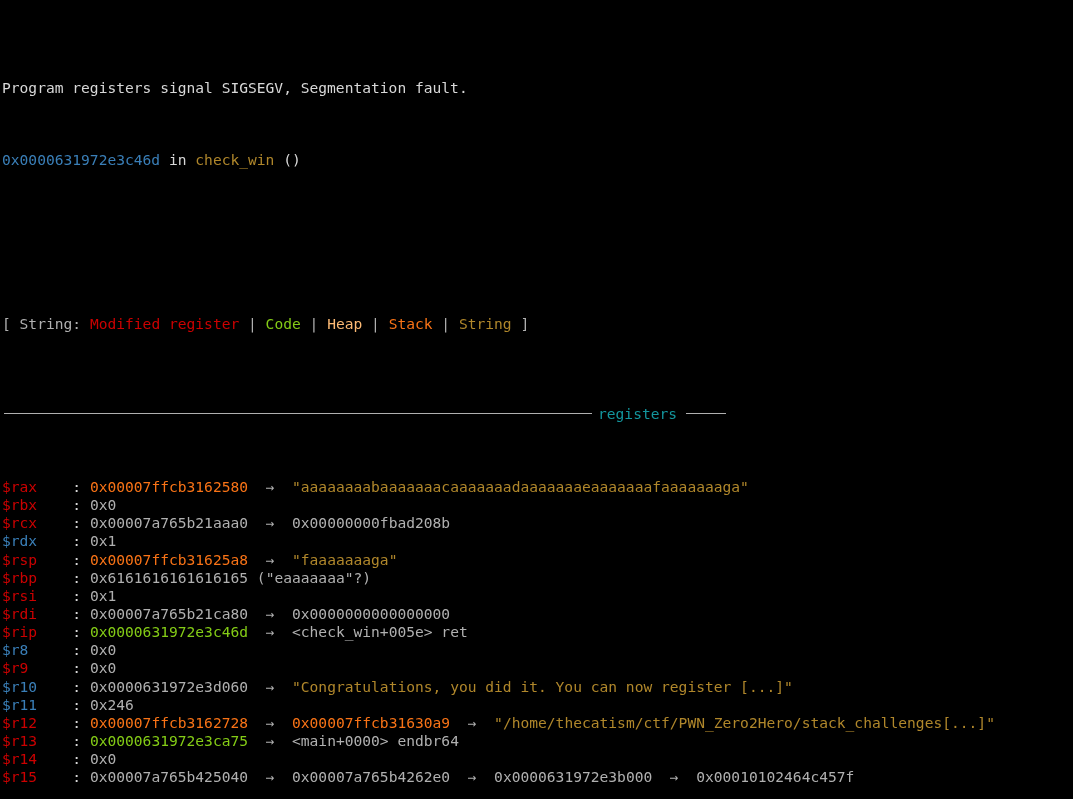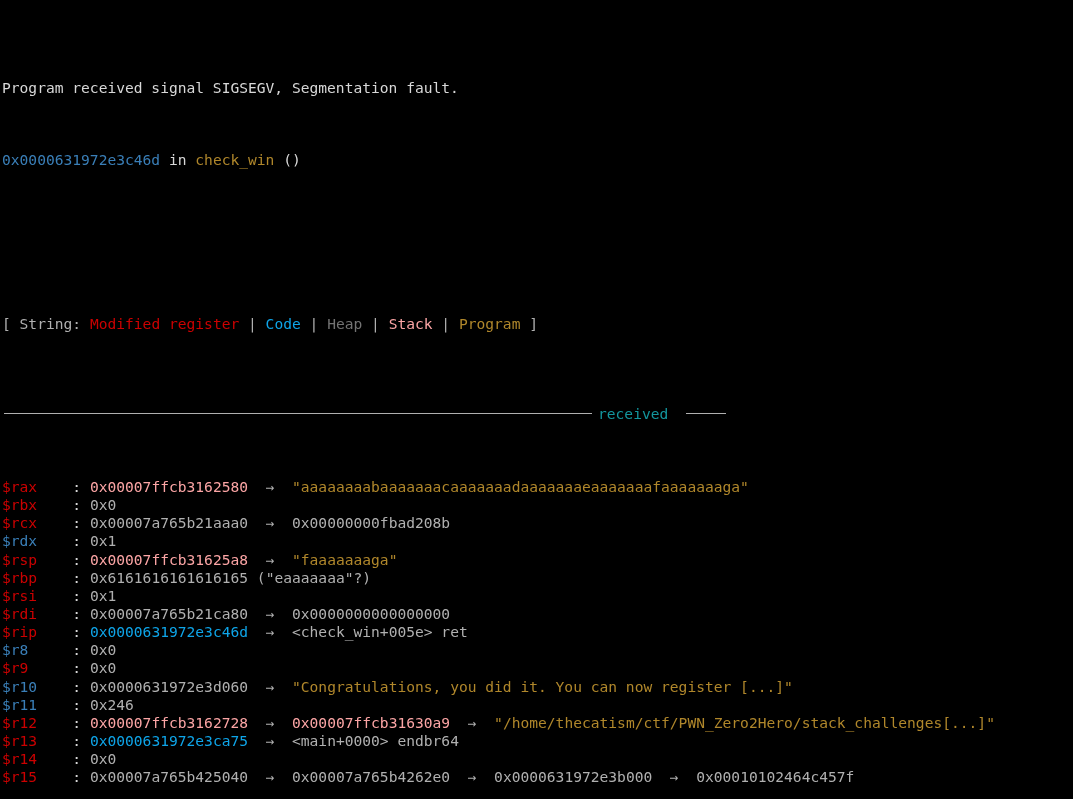--- a/index.html
+++ b/index.html
@@ -20,26 +20,26 @@
   #term {
     padding: 6px 0 0 2px;
     white-space: pre;
   }
   .row { white-space: pre; height: 18.15px; }
   .blank { height: 18.15px; }
 
   
   .c-white   { color: #d8d8d8; }
   .c-gray    { color: #b0b0b0; }
-  .c-red     { color: #0ea5e9; }
+  .c-red     { color: #84cc16; }
   .c-redb    { color: #cc0000; font-weight: normal; }
-  .c-green   { color: #737373; }
+  .c-green   { color: #fdba74; }
   .c-yellow  { color: #b0872b; }
   .c-blue    { color: #3a7fb8; }
-  .c-purple  { color: #fca5a5; }
+  .c-purple  { color: #f97316; }
   .c-bold    { font-weight: normal; }
 
   
   .sep {
     position: relative;
     height: 18.15px;
     white-space: pre;
   }
   .sep .line {
     position: absolute;
@@ -52,33 +52,33 @@
     top: 0;
     color: #13969e;
   }
 </style>
 </head>
 <body>
 
 <div id="term">
 
   
-  <div class="row"><span class="c-white">Program received signal SIGSEGV, Segmentation fault.</span></div>
+  <div class="row"><span class="c-white">Program registers signal SIGSEGV, Segmentation fault.</span></div>
 
   <div class="row"><span class="c-blue">0x0000631972e3c46d</span><span class="c-white"> in </span><span class="c-yellow c-bold">check_win</span><span class="c-white"> ()</span></div>
 
   <div class="blank"></div>
 
   
-  <div class="row"><span class="c-gray">[ String: </span><span class="c-redb">Modified register</span><span class="c-gray"> | </span><span class="c-red">Code</span><span class="c-gray"> | </span><span class="c-green">Heap</span><span class="c-gray"> | </span><span class="c-purple">Stack</span><span class="c-gray"> | </span><span class="c-yellow">Program</span><span class="c-gray"> ]</span></div>
+  <div class="row"><span class="c-gray">[ String: </span><span class="c-redb">Modified register</span><span class="c-gray"> | </span><span class="c-red">Code</span><span class="c-gray"> | </span><span class="c-green">Heap</span><span class="c-gray"> | </span><span class="c-purple">Stack</span><span class="c-gray"> | </span><span class="c-yellow">String</span><span class="c-gray"> ]</span></div>
 
   
   <div class="sep">
     <span class="line" style="left:2px; width:588px;"></span>
-    <span class="title" style="left:596px;">received</span>
+    <span class="title" style="left:596px;">registers</span>
     <span class="line" style="left:684px; width:40px;"></span>
   </div>
 
   <div id="registers-block"><div class="row"><span class="c-redb">$rax</span><span class="c-gray">    </span><span class="c-white">: </span><span class="c-purple">0x00007ffcb3162580</span><span class="c-gray">  </span><span class="c-gray">→</span><span class="c-gray">  </span><span class="c-yellow">"aaaaaaaabaaaaaaacaaaaaaadaaaaaaaeaaaaaaafaaaaaaaga"</span></div><div class="row"><span class="c-redb">$rbx</span><span class="c-gray">    </span><span class="c-white">: </span><span class="c-gray">0x0</span></div><div class="row"><span class="c-redb">$rcx</span><span class="c-gray">    </span><span class="c-white">: </span><span class="c-gray">0x00007a765b21aaa0</span><span class="c-gray">  </span><span class="c-gray">→</span><span class="c-gray">  </span><span class="c-gray">0x00000000fbad208b</span></div><div class="row"><span class="c-blue">$rdx</span><span class="c-gray">    </span><span class="c-white">: </span><span class="c-gray">0x1</span></div><div class="row"><span class="c-redb">$rsp</span><span class="c-gray">    </span><span class="c-white">: </span><span class="c-purple">0x00007ffcb31625a8</span><span class="c-gray">  </span><span class="c-gray">→</span><span class="c-gray">  </span><span class="c-yellow">"faaaaaaaga"</span></div><div class="row"><span class="c-redb">$rbp</span><span class="c-gray">    </span><span class="c-white">: </span><span class="c-gray">0x6161616161616165</span><span class="c-gray"> </span><span class="c-gray">("eaaaaaaa"?)</span></div><div class="row"><span class="c-redb">$rsi</span><span class="c-gray">    </span><span class="c-white">: </span><span class="c-gray">0x1</span></div><div class="row"><span class="c-redb">$rdi</span><span class="c-gray">    </span><span class="c-white">: </span><span class="c-gray">0x00007a765b21ca80</span><span class="c-gray">  </span><span class="c-gray">→</span><span class="c-gray">  </span><span class="c-gray">0x0000000000000000</span></div><div class="row"><span class="c-redb">$rip</span><span class="c-gray">    </span><span class="c-white">: </span><span class="c-red">0x0000631972e3c46d</span><span class="c-gray">  </span><span class="c-gray">→</span><span class="c-gray">  </span><span class="c-gray">&lt;check_win+005e&gt; ret</span></div><div class="row"><span class="c-blue">$r8</span><span class="c-gray">     </span><span class="c-white">: </span><span class="c-gray">0x0</span></div><div class="row"><span class="c-redb">$r9</span><span class="c-gray">     </span><span class="c-white">: </span><span class="c-gray">0x0</span></div><div class="row"><span class="c-blue">$r10</span><span class="c-gray">    </span><span class="c-white">: </span><span class="c-gray">0x0000631972e3d060</span><span class="c-gray">  </span><span class="c-gray">→</span><span class="c-gray">  </span><span class="c-yellow">"Congratulations, you did it. You can now register [...]"</span></div><div class="row"><span class="c-blue">$r11</span><span class="c-gray">    </span><span class="c-white">: </span><span class="c-gray">0x246</span></div><div class="row"><span class="c-redb">$r12</span><span class="c-gray">    </span><span class="c-white">: </span><span class="c-purple">0x00007ffcb3162728</span><span class="c-gray">  </span><span class="c-gray">→</span><span class="c-gray">  </span><span class="c-purple">0x00007ffcb31630a9</span><span class="c-gray">  </span><span class="c-gray">→</span><span class="c-gray">  </span><span class="c-yellow">"/home/thecatism/ctf/PWN_Zero2Hero/stack_challenges[...]"</span></div><div class="row"><span class="c-redb">$r13</span><span class="c-gray">    </span><span class="c-white">: </span><span class="c-red">0x0000631972e3ca75</span><span class="c-gray">  </span><span class="c-gray">→</span><span class="c-gray">  </span><span class="c-gray">&lt;main+0000&gt; endbr64</span></div><div class="row"><span class="c-redb">$r14</span><span class="c-gray">    </span><span class="c-white">: </span><span class="c-gray">0x0</span></div><div class="row"><span class="c-redb">$r15</span><span class="c-gray">    </span><span class="c-white">: </span><span class="c-gray">0x00007a765b425040</span><span class="c-gray">  </span><span class="c-gray">→</span><span class="c-gray">  </span><span class="c-gray">0x00007a765b4262e0</span><span class="c-gray">  </span><span class="c-gray">→</span><span class="c-gray">  </span><span class="c-gray">0x0000631972e3b000</span><span class="c-gray">  </span><span class="c-gray">→</span><span class="c-gray">  </span><span class="c-gray">0x00010102464c457f</span></div></div>
 
   
   
   
 
   

